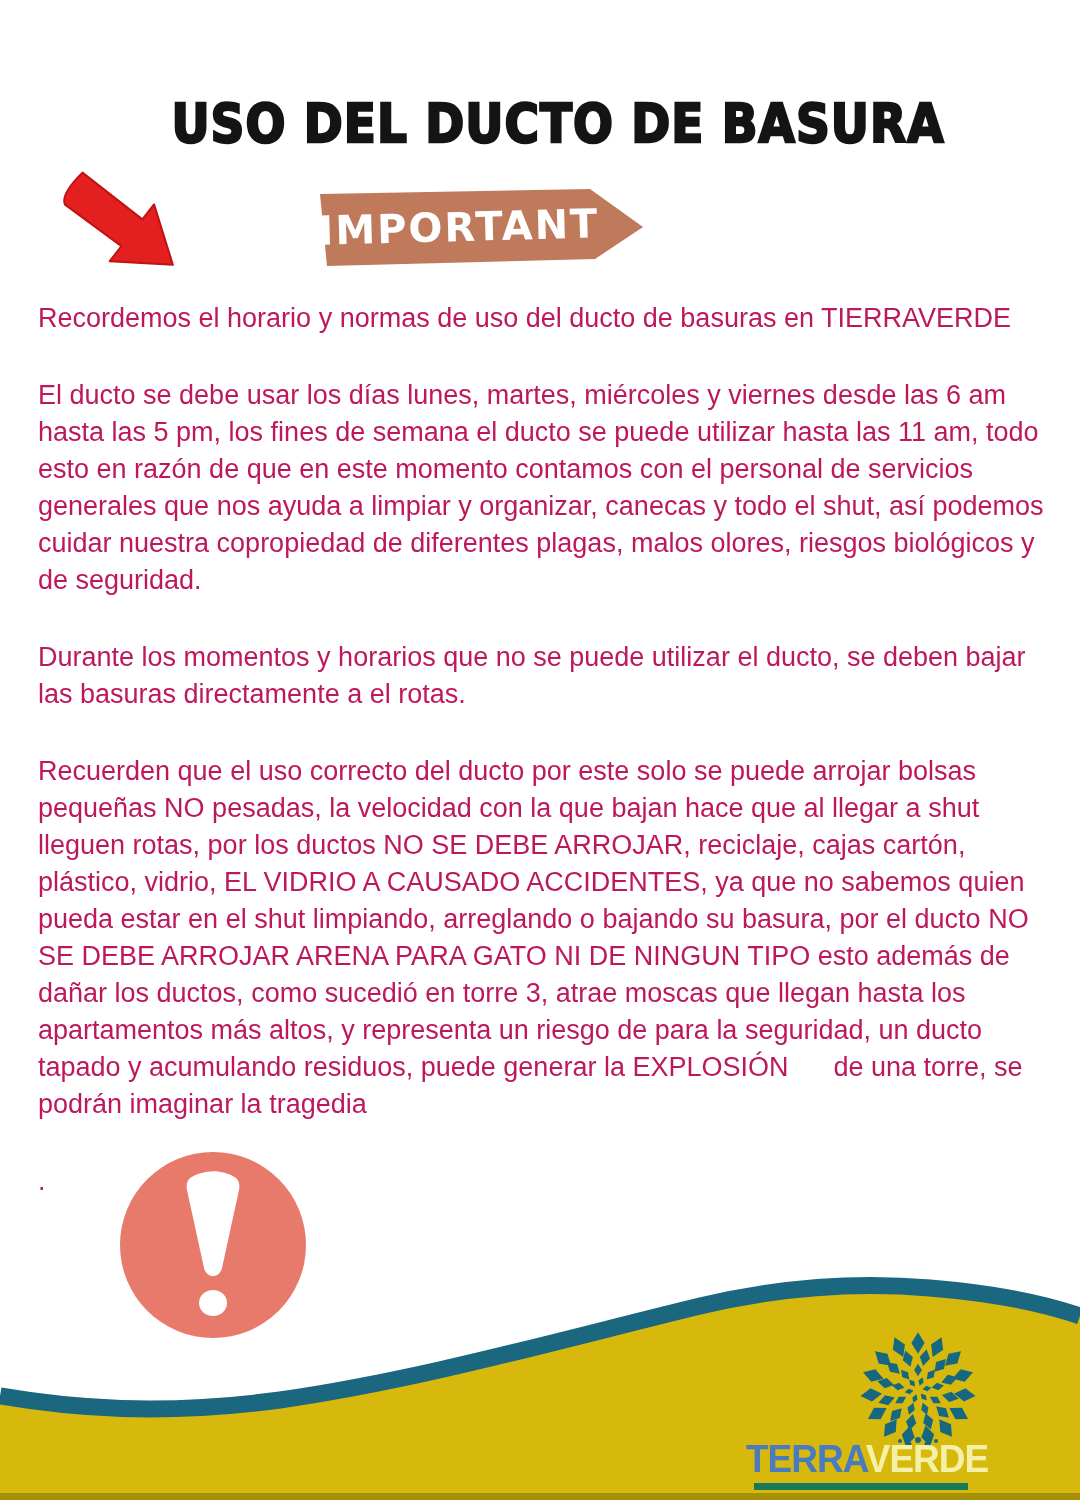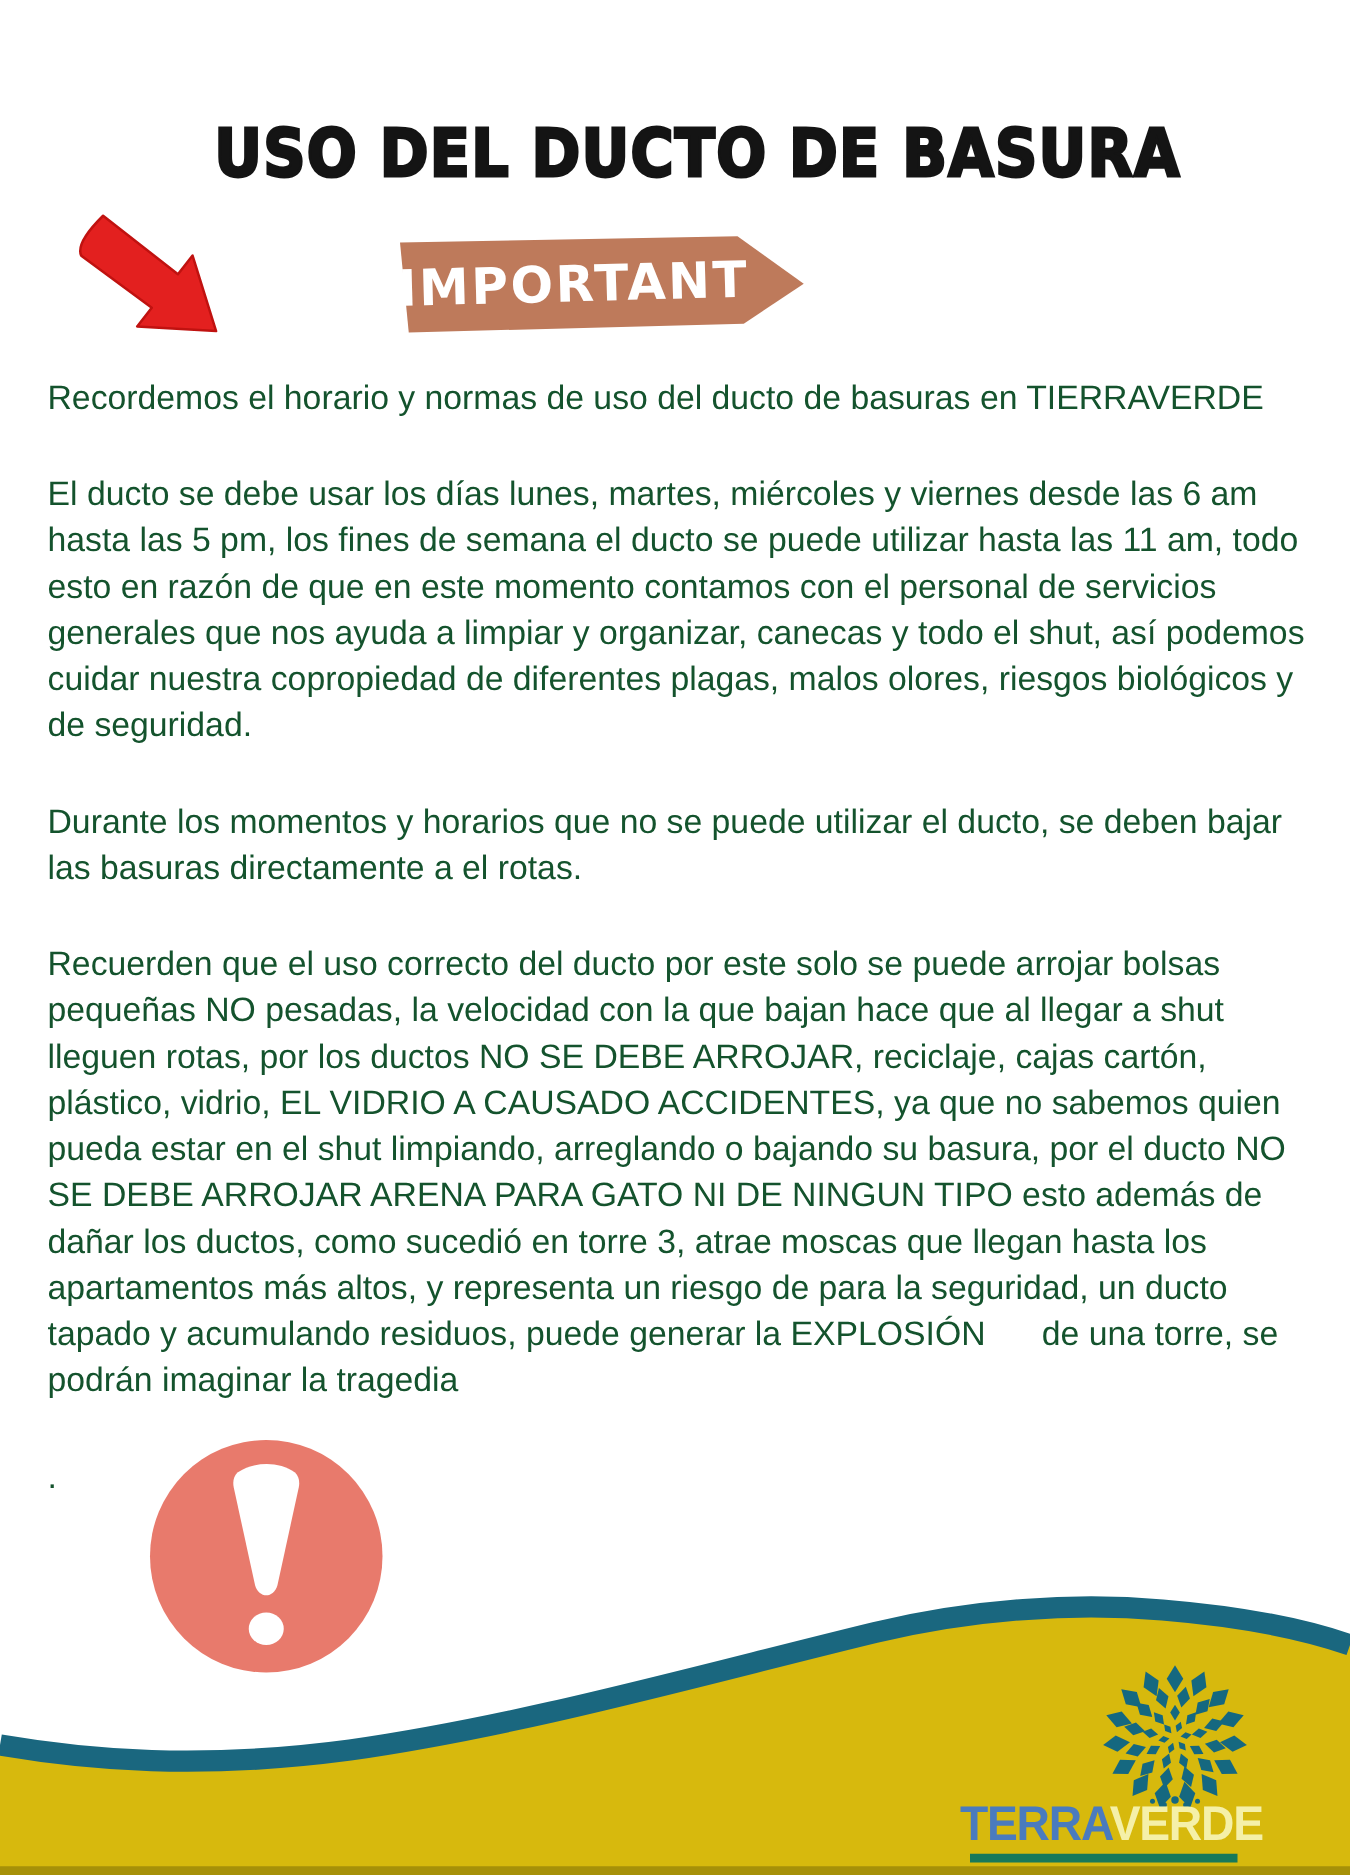--- a/index.html
+++ b/index.html
@@ -31,29 +31,29 @@
   .banner text{
     font-family:"DejaVu Sans", sans-serif;
     font-weight:700;
     font-size:40px;
     letter-spacing:2px;
     fill:#ffffff;
   }
   
   .body-text{
     position:absolute;left:38px;top:300px;width:1008px;
-    font-size:27px;line-height:37px;color:#14532d;
+    font-size:27px;line-height:37px;color:#be185d;
   }
   .body-text p{margin:0 0 40px 0;white-space:pre-wrap;}
   
   .alert{position:absolute;left:117px;top:1148px;width:192px;height:194px;}
   
   .wave{position:absolute;left:0;top:1228px;width:1080px;height:272px;}
   
-  .logo{position:absolute;left:768px;top:1322px;width:240px;height:172px;}
+  .logo{position:absolute;left:746px;top:1322px;width:240px;height:172px;}
   .tree{position:absolute;left:109px;top:2px;width:126px;height:124px;}
   .logo-text{
     position:absolute;left:0px;top:116px;width:232px;
     text-align:center;
     font-family:"Liberation Sans", sans-serif;
     font-weight:700;font-size:37px;letter-spacing:-1px;
     transform:scaleY(1.05);
     white-space:nowrap;
   }
   .logo-text .terra{color:#4a7bbe;}

